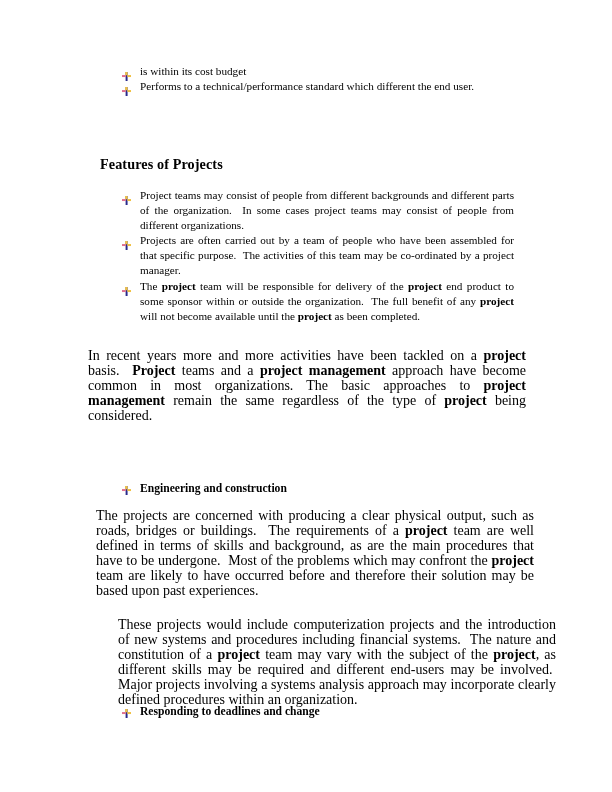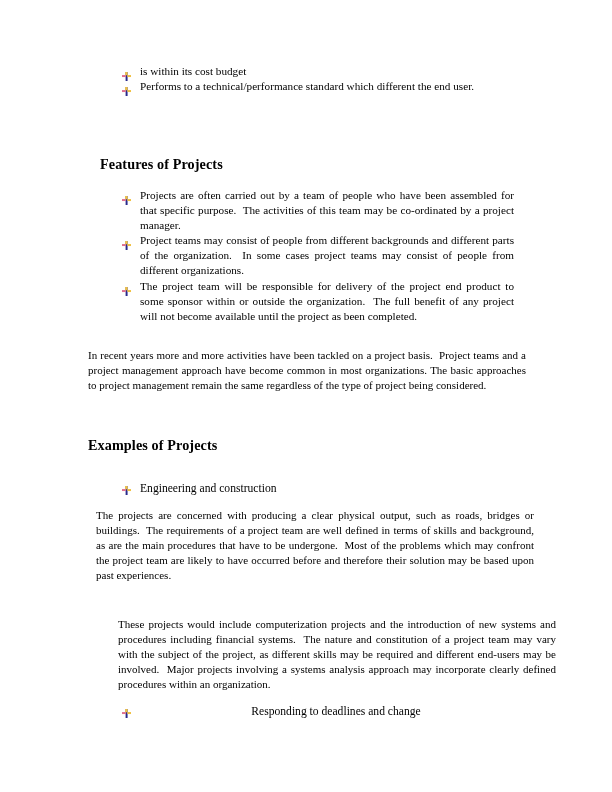--- a/index.html
+++ b/index.html
@@ -17,21 +17,21 @@
   }
   .page {
     position: relative;
     width: 612px;
     height: 792px;
     box-sizing: border-box;
   }
 
   
   .body-text {
-    font-size: 11px;
+    font-size: 14px;
     line-height: 15.1px;
     text-align: justify;
     text-justify: inter-word;
     margin: 0;
   }
 
   
   .section-heading {
     font-size: 14.2px;
     font-weight: bold;
@@ -71,39 +71,39 @@
 
   .subhead-row {
     position: relative;
     padding-left: 18px;
   }
   .subhead-row .bullet-mark {
     top: 3px;
   }
   .subhead-text {
     font-size: 11.6px;
-    font-weight: normal;
+    font-weight: bold;
     line-height: 15.1px;
   }
 
-  b, strong { font-weight: normal; }
+  b, strong { font-weight: bold; }
 
   
   .blk { position: absolute; }
 
   #top-bullets      { left: 122px; top: 64px;  width: 392px; }
   #features-heading { left: 88px;  top: 155px; width: 330px; margin-left: 12px; }
   #features-bullets { left: 122px; top: 188px; width: 392px; }
   #recent-para      { left: 88px;  top: 348px; width: 438px; }
   #examples-heading { left: 88px;  top: 436px; width: 330px; }
   #eng-subhead      { left: 122px; top: 478px; width: 392px; }
   #eng-para         { left: 96px;  top: 508px; width: 438px; }
   #intro-subhead    { left: 122px; top: 601px; width: 392px; }
   #intro-para       { left: 88px;  top: 617px; width: 438px; margin-left: 30px; }
-  #resp-subhead     { left: 122px; top: 701px; width: 392px; text-align: center; }
+  #resp-subhead     { left: 122px; top: 701px; width: 392px; }
 </style>
 </head>
 <body>
 
 <div class="page">
 
   <ul class="bullets blk" id="top-bullets">
     <li>
       <span class="bullet-mark">
         <svg viewBox="0 0 10 10" width="9" height="9" aria-hidden="true">
@@ -133,49 +133,48 @@
   <ul class="bullets blk" id="features-bullets">
     <li>
       <span class="bullet-mark">
         <svg viewBox="0 0 10 10" width="9" height="9" aria-hidden="true">
           <rect x="4" y="0" width="2.2" height="10" fill="#2a2a8c"></rect>
           <rect x="0" y="3.4" width="4.2" height="2.2" fill="#e0708f"></rect>
           <rect x="6" y="3.4" width="4" height="2.2" fill="#f0c040"></rect>
           <rect x="3.6" y="0" width="2.6" height="3.6" fill="#f0c040"></rect>
         </svg>
       </span>
+      <span class="li-text">Project teams may consist of people from different backgrounds and different parts of the organization.&nbsp; In some cases project teams may consist of people from different organizations.</span>
+    </li>
+    <li>
+      <span class="bullet-mark">
+        <svg viewBox="0 0 10 10" width="9" height="9" aria-hidden="true">
+          <rect x="4" y="0" width="2.2" height="10" fill="#2a2a8c"></rect>
+          <rect x="0" y="3.4" width="4.2" height="2.2" fill="#e0708f"></rect>
+          <rect x="6" y="3.4" width="4" height="2.2" fill="#f0c040"></rect>
+          <rect x="3.6" y="0" width="2.6" height="3.6" fill="#f0c040"></rect>
+        </svg>
+      </span>
       <span class="li-text">Projects are often carried out by a team of people who have been assembled for that specific purpose.&nbsp; The activities of this team may be co-ordinated by a project manager.</span>
     </li>
     <li>
       <span class="bullet-mark">
         <svg viewBox="0 0 10 10" width="9" height="9" aria-hidden="true">
           <rect x="4" y="0" width="2.2" height="10" fill="#2a2a8c"></rect>
           <rect x="0" y="3.4" width="4.2" height="2.2" fill="#e0708f"></rect>
           <rect x="6" y="3.4" width="4" height="2.2" fill="#f0c040"></rect>
           <rect x="3.6" y="0" width="2.6" height="3.6" fill="#f0c040"></rect>
         </svg>
       </span>
-      <span class="li-text">Project teams may consist of people from different backgrounds and different parts of the organization.&nbsp; In some cases project teams may consist of people from different organizations.</span>
-    </li>
-    <li>
-      <span class="bullet-mark">
-        <svg viewBox="0 0 10 10" width="9" height="9" aria-hidden="true">
-          <rect x="4" y="0" width="2.2" height="10" fill="#2a2a8c"></rect>
-          <rect x="0" y="3.4" width="4.2" height="2.2" fill="#e0708f"></rect>
-          <rect x="6" y="3.4" width="4" height="2.2" fill="#f0c040"></rect>
-          <rect x="3.6" y="0" width="2.6" height="3.6" fill="#f0c040"></rect>
-        </svg>
-      </span>
       <span class="li-text">The <b>project</b> team will be responsible for delivery of the <b>project</b> end product to some sponsor within or outside the organization.&nbsp; The full benefit of any <b>project</b> will not become available until the <b>project</b> as been completed.</span>
     </li>
   </ul>
 
   <p class="body-text blk" id="recent-para">In recent years more and more activities have been tackled on a <b>project</b> basis.&nbsp; <b>Project</b> teams and a <b>project management</b> approach have become common in most organizations. The basic approaches to <b>project management</b> remain the same regardless of the type of <b>project</b> being considered.</p>
 
-  <h2 class="section-heading blk" id="examples-heading">Examples of Projects</h2>
 
   <div class="subhead-row blk" id="eng-subhead">
     <span class="bullet-mark">
       <svg viewBox="0 0 10 10" width="9" height="9" aria-hidden="true">
         <rect x="4" y="0" width="2.2" height="10" fill="#2a2a8c"></rect>
         <rect x="0" y="3.4" width="4.2" height="2.2" fill="#e0708f"></rect>
         <rect x="6" y="3.4" width="4" height="2.2" fill="#f0c040"></rect>
         <rect x="3.6" y="0" width="2.6" height="3.6" fill="#f0c040"></rect>
       </svg>
     </span>

